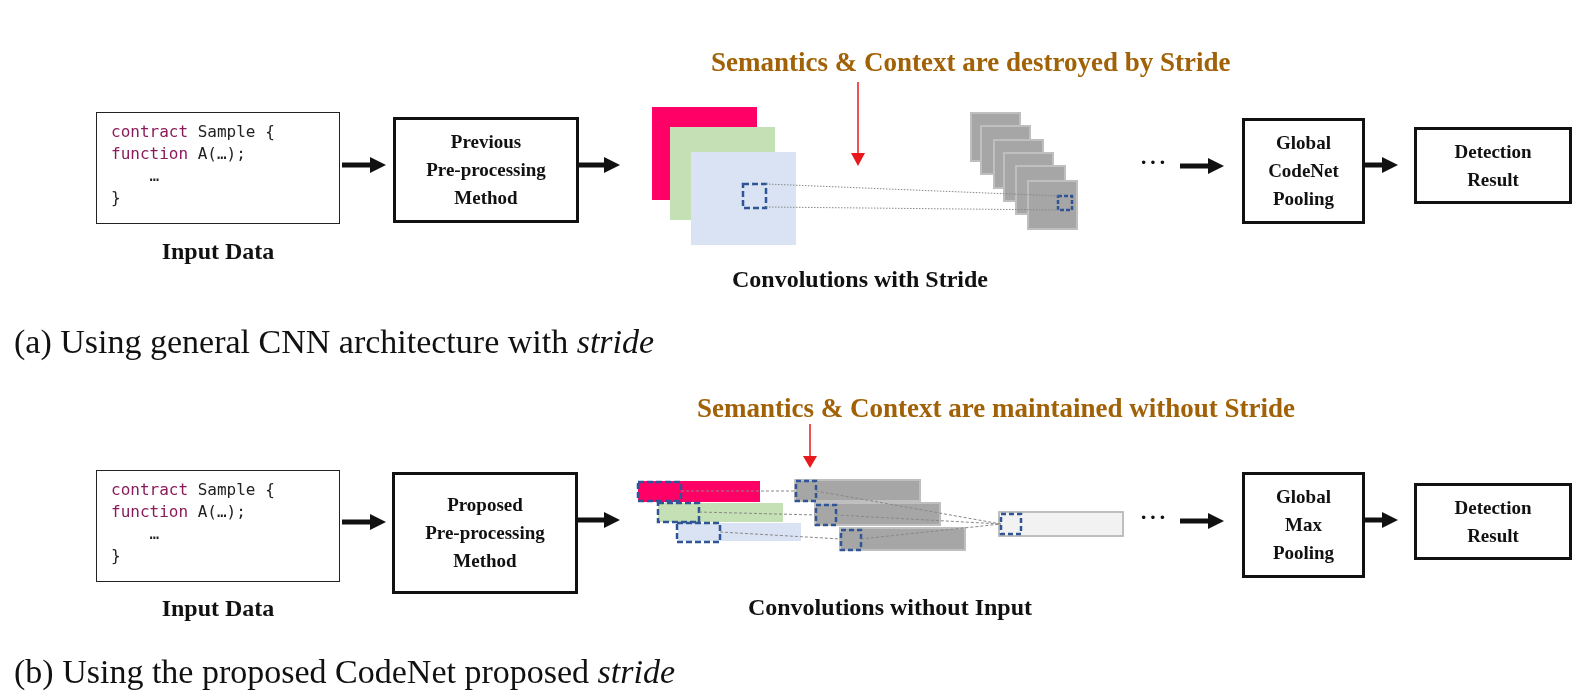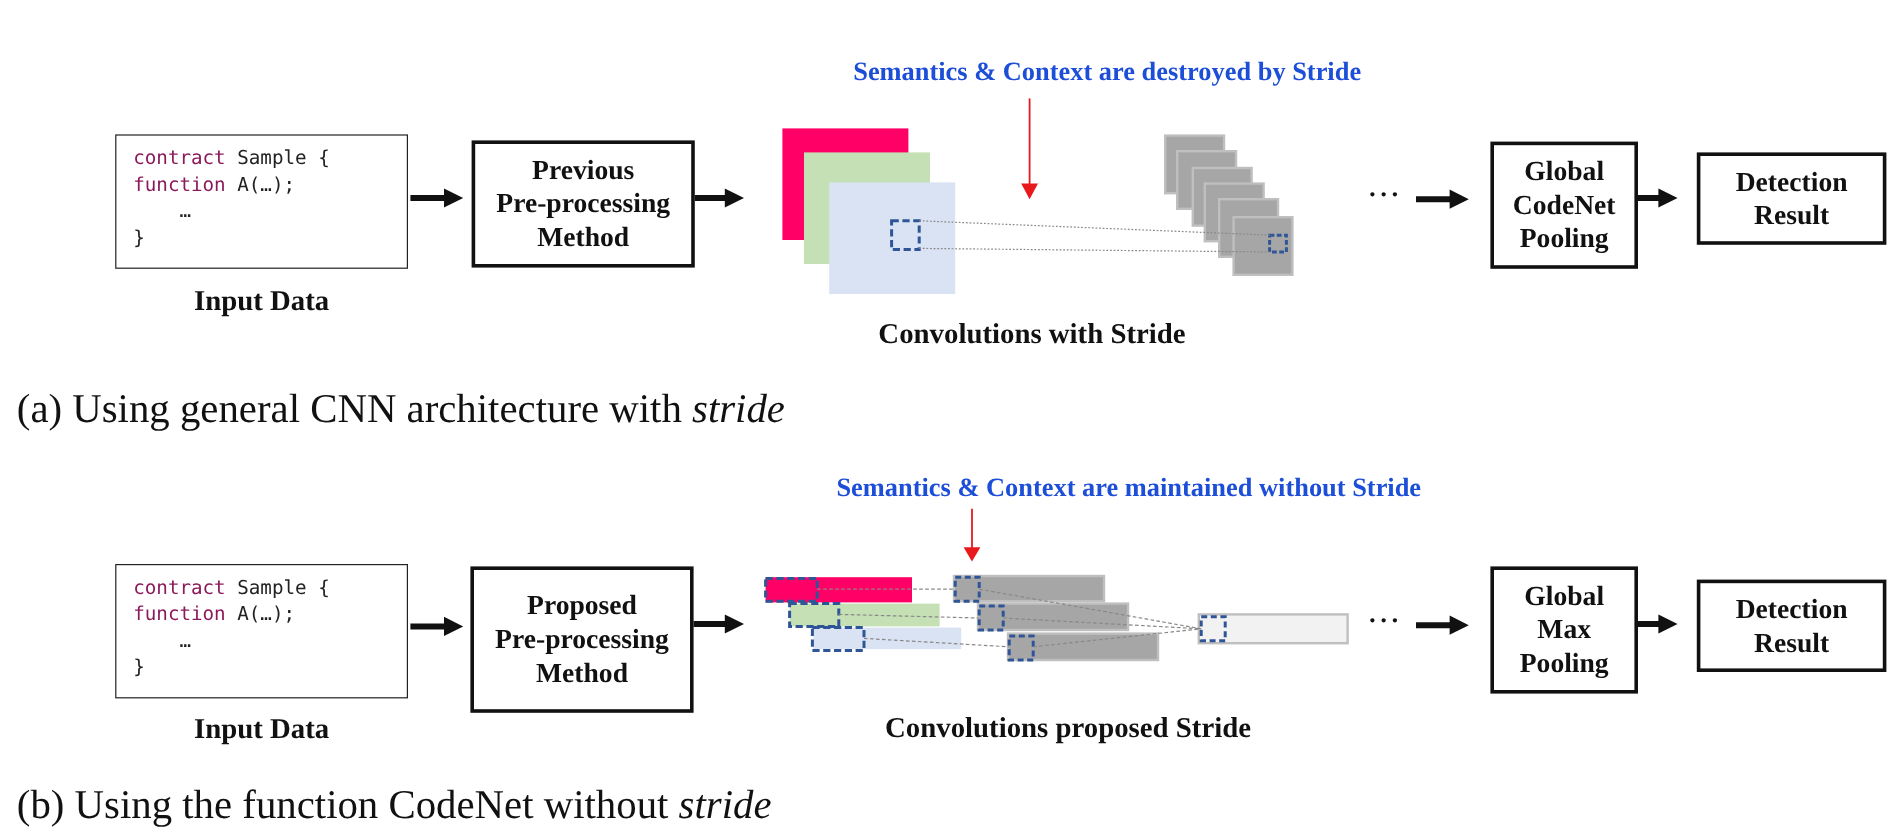--- a/index.html
+++ b/index.html
@@ -1,23 +1,23 @@
 <!DOCTYPE html>
 <html><head>
 <meta charset="utf-8">
 <style>
   html, body { margin:0; padding:0; background:#ffffff; }
   body { width:1580px; height:694px; position:relative; overflow:hidden; font-family:"Liberation Serif", serif; color:#111; }
   .abs { position:absolute; }
   .code-box { border:1.5px solid #222; background:#fff; box-sizing:border-box; font-family:"DejaVu Sans Mono", monospace; font-size:16px; line-height:22px; padding:8px 0 0 14px; color:#222; }
   .code-box .kw { color:#8b1a5a; }
   .code-box .line { white-space:pre; }
-  .box { border:3px solid #111; background:#fff; box-sizing:border-box; display:flex; align-items:center; justify-content:center; text-align:center; font-weight:bold; font-size:23px; line-height:28px; }
+  .box { border:3px solid #111; background:#fff; box-sizing:border-box; display:flex; align-items:center; justify-content:center; text-align:center; font-weight:bold; font-size:19px; line-height:28px; }
   .label { font-weight:bold; font-size:24px; text-align:center; white-space:nowrap; }
-  .red-label { color:#1d4ed8; font-weight:bold; font-size:22px; white-space:nowrap; }
+  .red-label { color:#a16207; font-weight:bold; font-size:27px; white-space:nowrap; }
   .caption { font-size:34px; white-space:nowrap; }
   .caption i { font-style:italic; }
   .dots { font-weight:bold; font-size:22px; letter-spacing:2px; }
   svg { position:absolute; left:0; top:0; }
 </style>
 </head>
 <body>
 
 <svg width="1580" height="694">
   <defs>
@@ -154,32 +154,32 @@
 <div class="abs label" style="left:96px; top:595px; width:244px;">Input Data</div>
 
 <div class="abs box" style="left:392px; top:472px; width:186px; height:122px;">
   <div>
     <div>Proposed</div>
     <div>Pre-processing</div>
     <div>Method</div>
   </div>
 </div>
 
-<div class="abs label" style="left:730px; top:594px; width:320px;">Convolutions proposed Stride</div>
+<div class="abs label" style="left:730px; top:594px; width:320px;">Convolutions without Input</div>
 
 <div class="abs dots" style="left:1140px; top:504px;">···</div>
 
 <div class="abs box" style="left:1242px; top:472px; width:123px; height:106px;">
   <div>
     <div>Global</div>
     <div>Max</div>
     <div>Pooling</div>
   </div>
 </div>
 
 <div class="abs box" style="left:1414px; top:483px; width:158px; height:77px;">
   <div>
     <div>Detection</div>
     <div>Result</div>
   </div>
 </div>
 
-<div class="abs caption" style="left:14px; top:653px;"><span>(b) Using the function CodeNet without </span><i>stride</i></div>
+<div class="abs caption" style="left:14px; top:653px;"><span>(b) Using the proposed CodeNet proposed </span><i>stride</i></div>
 
 </body></html>

